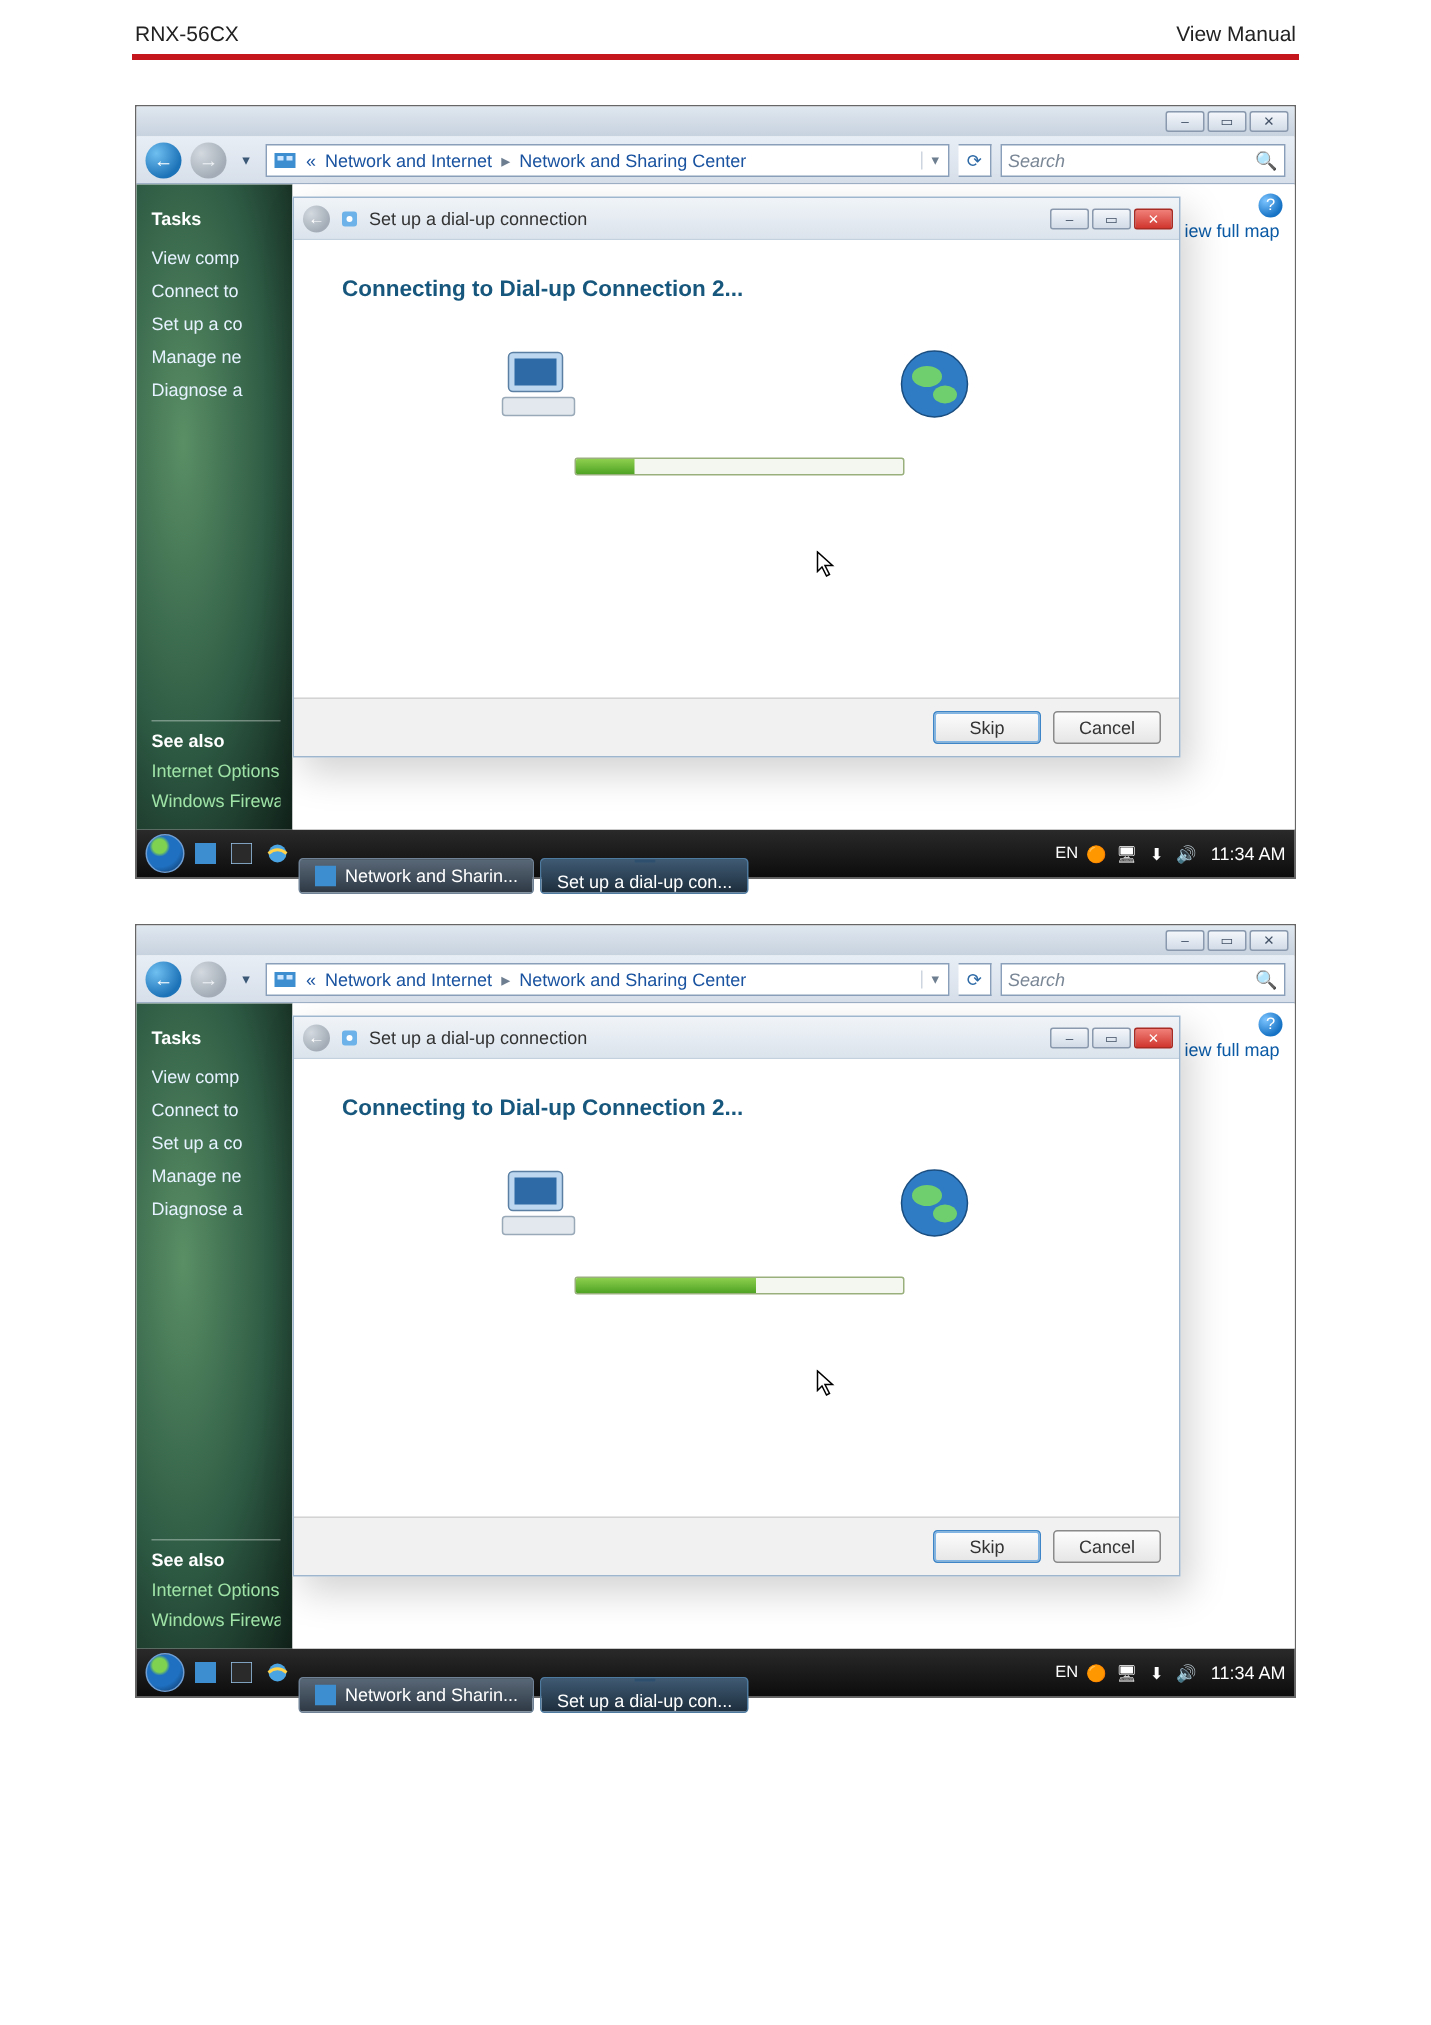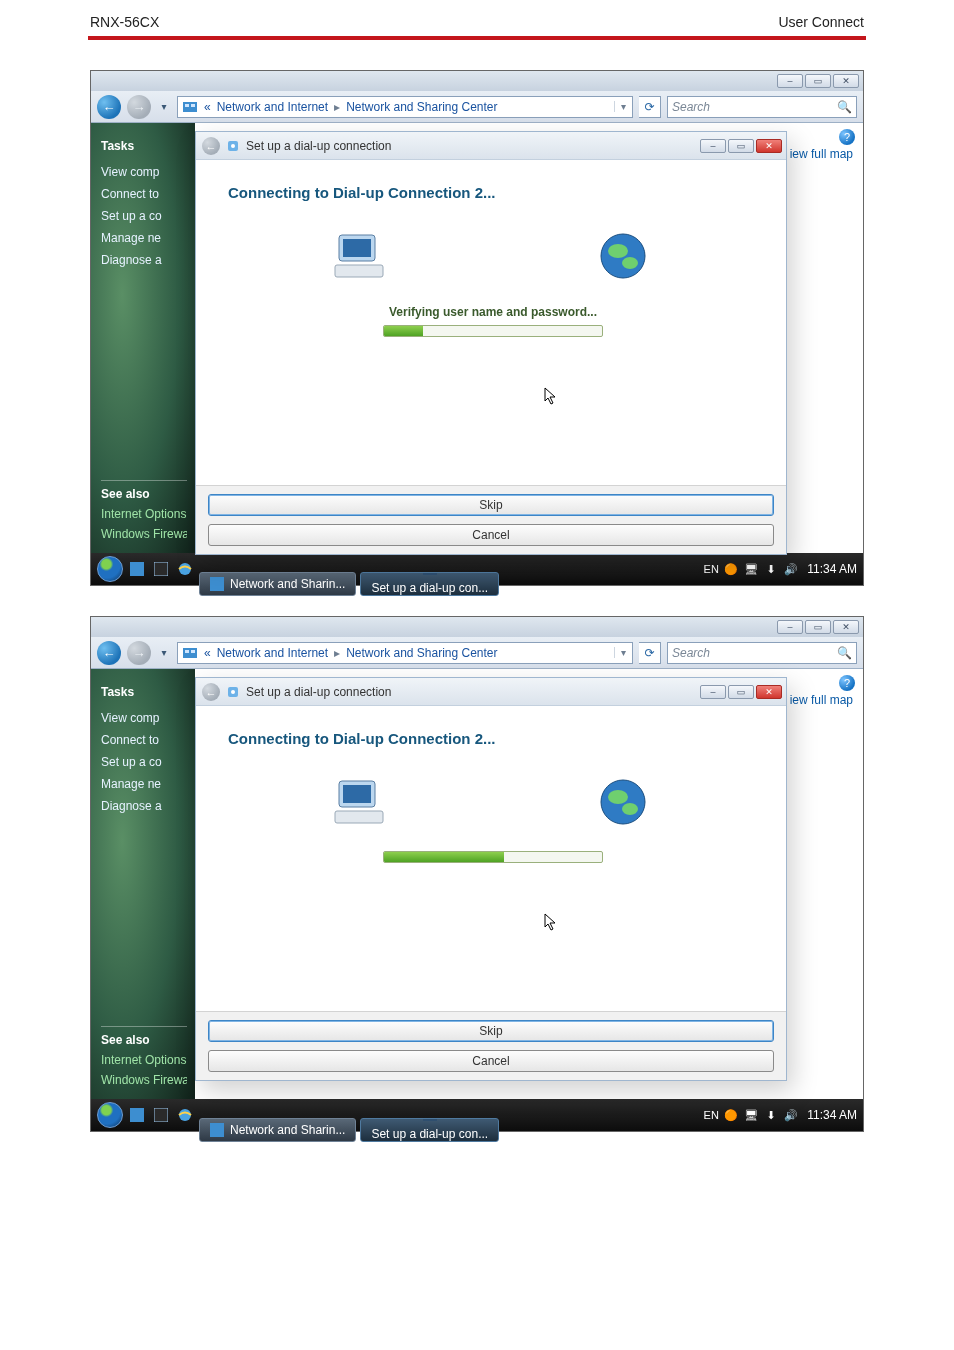--- a/index.html
+++ b/index.html
@@ -151,21 +151,21 @@
   .progress {
     width: 220px; height:12px; margin:0 auto;
     border:1px solid #9ab07c; border-radius:2px; overflow:hidden;
     background:#f4f7f0;
   }
   .progress .fill { height:100%; background:linear-gradient(#8ecf4e,#4fa324); }
   .cursor { width:14px;height:18px; margin:50px auto 70px 320px; }
   .cursor svg { width:100%; height:100%; }
   .dlg-footer {
     background:#f1f1f1; border-top:1px solid #d3d3d3;
-    display:flex; justify-content:flex-end; gap:8px; padding:8px 12px;flex-direction:column;
+    display:flex; justify-content:flex-end; gap:8px; padding:8px 12px;
   }
   .btn {
     min-width:72px; height:22px;
     font-size:12px; color:#333;
     background:linear-gradient(#fdfdfd,#e6e6e6);
     border:1px solid #8a8a8a; border-radius:3px;
     display:inline-flex; align-items:center; justify-content:center;
   }
   .btn.default { border-color:#3d85c6; box-shadow:0 0 0 1px #7fb4e4 inset;}
 
@@ -190,21 +190,21 @@
   .tray .ic { width:16px;height:16px; display:inline-flex;align-items:center;justify-content:center; font-size:11px;}
   .clock { font-size:12px; margin-left:4px; }
 
   .phone-icn { width:14px;height:14px;display:inline-block; }
 </style>
 </head>
 <body>
 
 <div class="page-header">
   <span>RNX-56CX</span>
-  <span>User Connect</span>
+  <span>View Manual</span>
 </div>
 <div class="red-rule"></div>
 
 <div class="shot-wrap">
   <div class="win-top">
     <span class="wc-btn">–</span>
     <span class="wc-btn">▭</span>
     <span class="wc-btn">✕</span>
   </div>
   <div class="addr-row">
@@ -282,21 +282,20 @@
             </span>
             <span class="globe-icn">
               <svg viewBox="0 0 50 50">
                   <circle cx="25" cy="25" r="22" fill="#2f7bc4"></circle>
                   <ellipse cx="20" cy="20" rx="10" ry="7" fill="#6fcf6f"></ellipse>
                   <ellipse cx="32" cy="32" rx="8" ry="6" fill="#6fcf6f"></ellipse>
                   <circle cx="25" cy="25" r="22" fill="none" stroke="#1a4e80" stroke-width="1"></circle>
                 </svg>
             </span>
           </div>
-          <div class="status-line">Verifying user name and password...</div>
           <div class="progress">
             <div class="fill" style="width:18%"></div>
           </div>
           <div class="cursor">
             <svg viewBox="0 0 14 18">
                 <path d="M1 1 L1 14 L4 11 L7 17 L9 16 L6 10 L11 10 Z" fill="#fff" stroke="#000"></path>
               </svg>
           </div>
         </div>
         <div class="dlg-footer">

